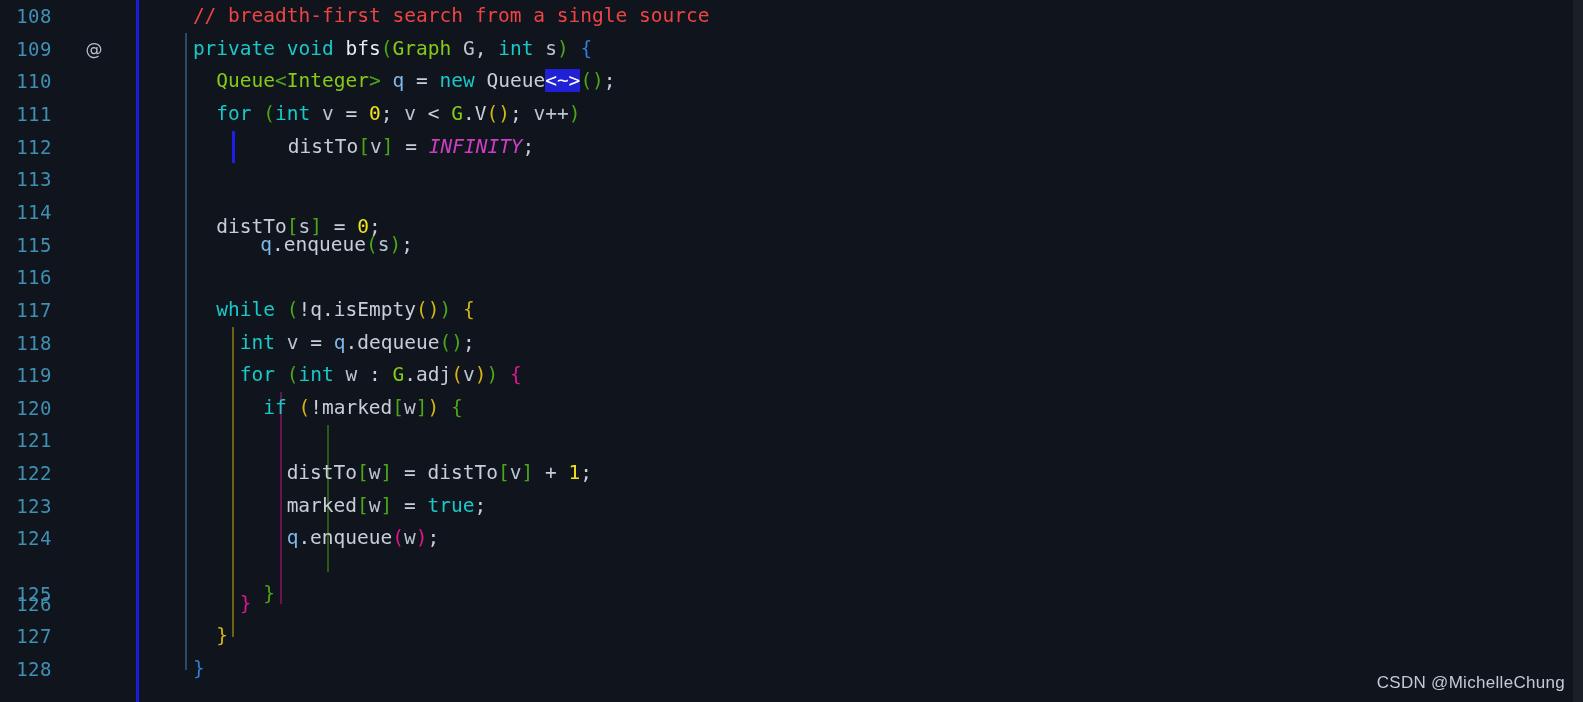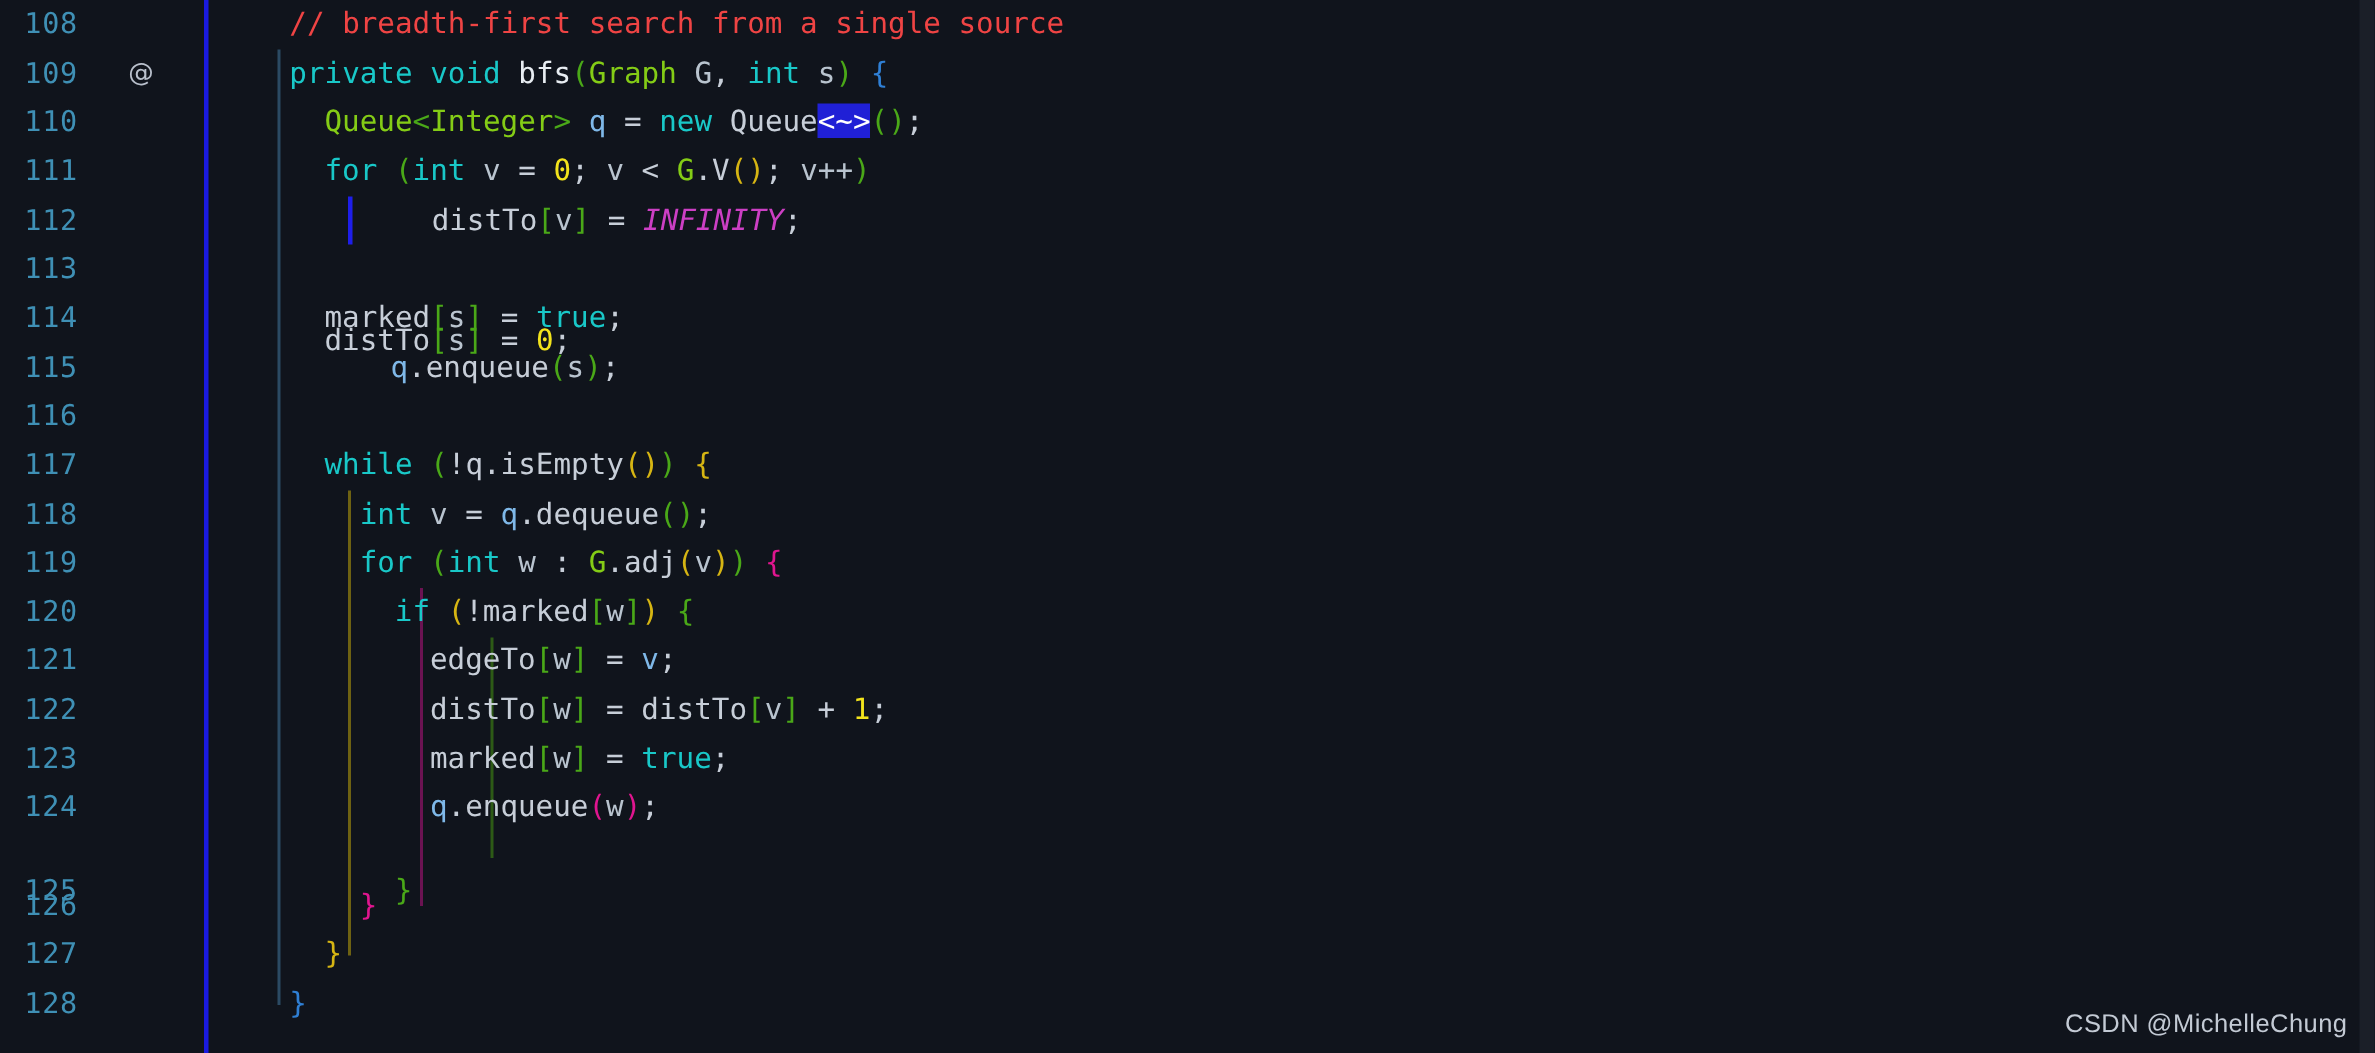--- a/index.html
+++ b/index.html
@@ -83,28 +83,28 @@
       <div class="guide" style="left: 280px; top: 392px; height: 212px; background: rgb(107, 19, 82);"></div>
       <div class="guide" style="left: 327px; top: 425px; height: 147px; background: rgb(45, 90, 22);"></div>
     </div>
   <div id="rows">
       <div class="row" style="top: 0px;"><div class="lineno">108</div><div class="code" style="left: 192.88px;"><span class="t-comment">// breadth-first search from a single source</span></div></div>
       <div class="row" style="top: 32.65px;"><div class="lineno">109</div><div class="gutter-icon">@</div><div class="code" style="left: 192.88px;"><span class="t-kw">private</span><span class="t-plain"> </span><span class="t-kw">void</span><span class="t-plain"> </span><span class="t-fn">bfs</span><span class="b-green">(</span><span class="t-type">Graph</span><span class="t-plain"> </span><span class="t-var">G</span><span class="t-plain">, </span><span class="t-kw">int</span><span class="t-plain"> </span><span class="t-var">s</span><span class="b-green">)</span><span class="t-plain"> </span><span class="b-blue">{</span></div></div>
       <div class="row" style="top: 65.3px;"><div class="lineno">110</div><div class="code" style="left: 216.32px;"><span class="t-type">Queue</span><span class="b-green">&lt;</span><span class="t-type">Integer</span><span class="b-green">&gt;</span><span class="t-plain"> </span><span class="t-field">q</span><span class="t-plain"> </span><span class="t-op">=</span><span class="t-plain"> </span><span class="t-kw">new</span><span class="t-plain"> </span><span class="t-plain">Queue</span><span class="sel">&lt;~&gt;</span><span class="b-green">()</span><span class="t-plain">;</span></div></div>
       <div class="row" style="top: 97.95px;"><div class="lineno">111</div><div class="code" style="left: 216.32px;"><span class="t-kw">for</span><span class="t-plain"> </span><span class="b-green">(</span><span class="t-kw">int</span><span class="t-plain"> </span><span class="t-var">v</span><span class="t-op"> = </span><span class="t-num">0</span><span class="t-plain">; </span><span class="t-var">v</span><span class="t-op"> &lt; </span><span class="t-type">G</span><span class="t-plain">.V</span><span class="b-yellow">()</span><span class="t-plain">; </span><span class="t-var">v++</span><span class="b-green">)</span></div></div>
       <div class="row" style="top: 130.6px;"><div class="lineno">112</div><div class="code" style="left: 239.76px; margin-left: 48px;"><span class="t-plain">distTo</span><span class="b-green">[</span><span class="t-var">v</span><span class="b-green">]</span><span class="t-op"> = </span><span class="t-const">INFINITY</span><span class="t-plain">;</span></div></div>
       <div class="row" style="top: 163.25px;"><div class="lineno">113</div><div class="code" style="left: 216.32px; margin-top: 48px;"><span class="t-plain">distTo</span><span class="b-green">[</span><span class="t-var">s</span><span class="b-green">]</span><span class="t-op"> = </span><span class="t-num">0</span><span class="t-plain">;</span></div></div>
-      <div class="row" style="top: 195.9px;"><div class="lineno">114</div><div class="code" style="left: 216.32px;"><span class="t-plain">marked</span><span class="b-green">[</span><span class="t-var">s</span><span class="b-green">]</span><span class="t-op"> = </span><span class="t-kw">true</span><span class="t-plain">;</span></div></div>
+      <div class="row" style="top: 195.9px;"><div class="lineno">114</div></div>
       <div class="row" style="top: 228.55px;"><div class="lineno">115</div><div class="code" style="left: 216.32px; margin-left: 44px;"><span class="t-field">q</span><span class="t-plain">.enqueue</span><span class="b-green">(</span><span class="t-var">s</span><span class="b-green">)</span><span class="t-plain">;</span></div></div>
       <div class="row" style="top: 261.2px;"><div class="lineno">116</div><div class="code" style="left: 216.32px;"></div></div>
       <div class="row" style="top: 293.85px;"><div class="lineno">117</div><div class="code" style="left: 216.32px;"><span class="t-kw">while</span><span class="t-plain"> </span><span class="b-green">(</span><span class="t-plain">!q</span><span class="t-plain">.isEmpty</span><span class="b-yellow">()</span><span class="b-green">)</span><span class="t-plain"> </span><span class="b-yellow">{</span></div></div>
       <div class="row" style="top: 326.5px;"><div class="lineno">118</div><div class="code" style="left: 239.76px;"><span class="t-kw">int</span><span class="t-plain"> </span><span class="t-var">v</span><span class="t-op"> = </span><span class="t-field">q</span><span class="t-plain">.dequeue</span><span class="b-green">()</span><span class="t-plain">;</span></div></div>
       <div class="row" style="top: 359.15px;"><div class="lineno">119</div><div class="code" style="left: 239.76px;"><span class="t-kw">for</span><span class="t-plain"> </span><span class="b-green">(</span><span class="t-kw">int</span><span class="t-plain"> </span><span class="t-var">w</span><span class="t-op"> : </span><span class="t-type">G</span><span class="t-plain">.adj</span><span class="b-yellow">(</span><span class="t-var">v</span><span class="b-yellow">)</span><span class="b-green">)</span><span class="t-plain"> </span><span class="b-magenta">{</span></div></div>
       <div class="row" style="top: 391.8px;"><div class="lineno">120</div><div class="code" style="left: 263.2px;"><span class="t-kw">if</span><span class="t-plain"> </span><span class="b-yellow">(</span><span class="t-plain">!marked</span><span class="b-green">[</span><span class="t-var">w</span><span class="b-green">]</span><span class="b-yellow">)</span><span class="t-plain"> </span><span class="b-green">{</span></div></div>
-      <div class="row" style="top: 424.45px;"><div class="lineno">121</div><div class="code" style="left: 286.64px;"><span class="t-plain">edgeTo</span><span class="b-green">[</span><span class="t-var">w</span><span class="b-green">]</span><span class="t-op"> = </span><span class="t-field">v</span><span class="t-plain">;</span></div></div>
+      <div class="row" style="top: 424.45px;"><div class="lineno">121</div></div>
       <div class="row" style="top: 457.1px;"><div class="lineno">122</div><div class="code" style="left: 286.64px;"><span class="t-plain">distTo</span><span class="b-green">[</span><span class="t-var">w</span><span class="b-green">]</span><span class="t-op"> = </span><span class="t-plain">distTo</span><span class="b-green">[</span><span class="t-var">v</span><span class="b-green">]</span><span class="t-op"> + </span><span class="t-num">1</span><span class="t-plain">;</span></div></div>
       <div class="row" style="top: 489.75px;"><div class="lineno">123</div><div class="code" style="left: 286.64px;"><span class="t-plain">marked</span><span class="b-green">[</span><span class="t-var">w</span><span class="b-green">]</span><span class="t-op"> = </span><span class="t-kw">true</span><span class="t-plain">;</span></div></div>
       <div class="row" style="top: 522.4px;"><div class="lineno">124</div><div class="code" style="left: 286.64px;"><span class="t-field">q</span><span class="t-plain">.enqueue</span><span class="b-magenta">(</span><span class="t-var">w</span><span class="b-magenta">)</span><span class="t-plain">;</span></div></div>
       <div class="row" style="top: 555.05px; margin-top: 23px;"><div class="lineno">125</div><div class="code" style="left: 263.2px;"><span class="b-green">}</span></div></div>
       <div class="row" style="top: 587.7px;"><div class="lineno">126</div><div class="code" style="left: 239.76px;"><span class="b-magenta">}</span></div></div>
       <div class="row" style="top: 620.35px;"><div class="lineno">127</div><div class="code" style="left: 216.32px;"><span class="b-yellow">}</span></div></div>
       <div class="row" style="top: 653px;"><div class="lineno">128</div><div class="code" style="left: 192.88px;"><span class="b-blue">}</span></div></div>
     </div>
   <div class="right-strip"></div>
   <div class="watermark">CSDN @MichelleChung</div>

